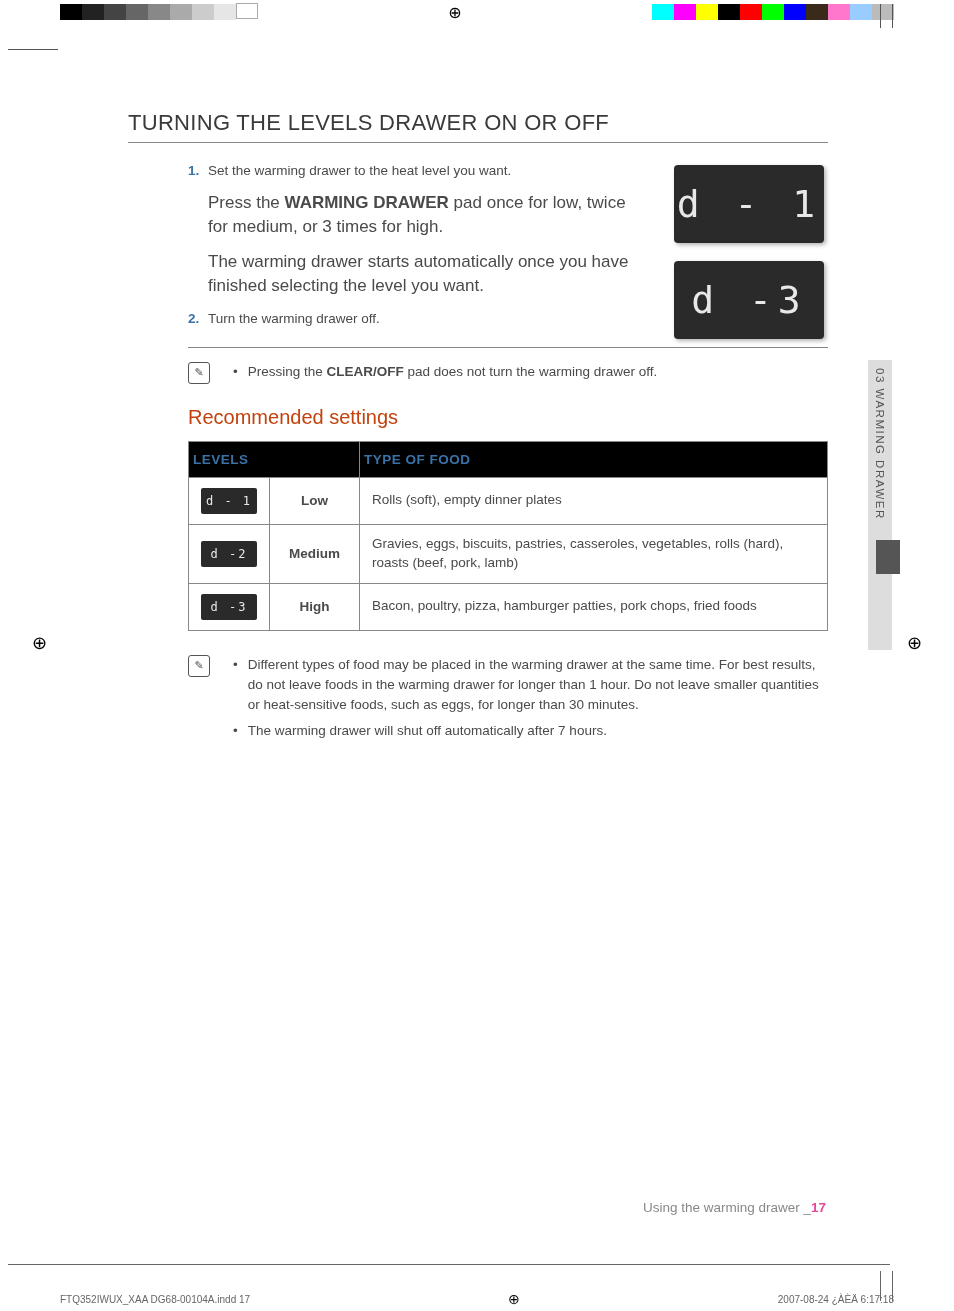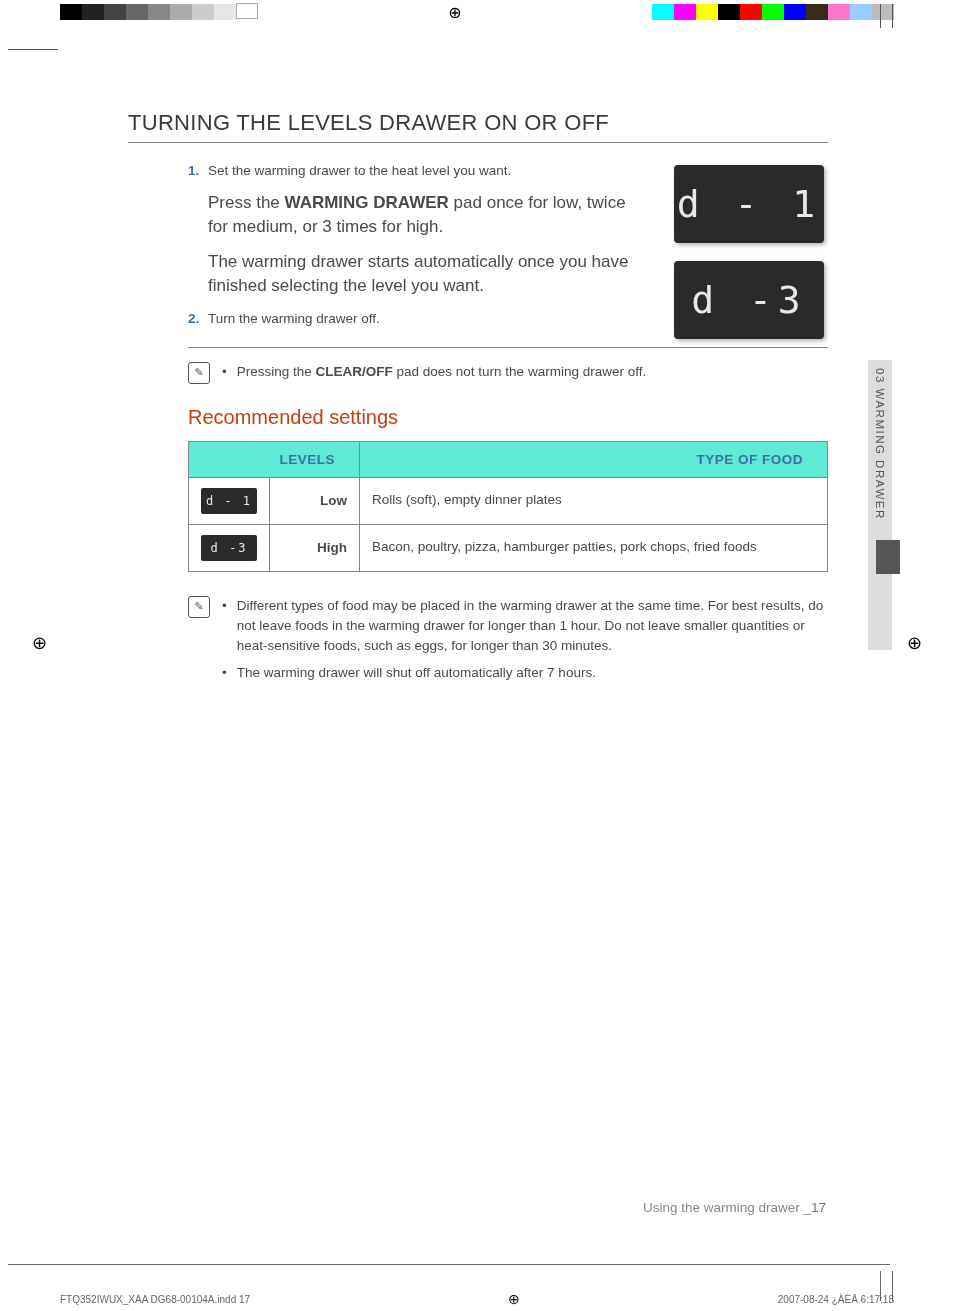--- a/index.html
+++ b/index.html
@@ -76,21 +76,21 @@
     display: flex;
     align-items: center;
     justify-content: center;
     font-family: "DSEG7", monospace;
     color: #e8e8e8;
     font-size: 38px;
     letter-spacing: 6px;
     box-shadow: 2px 2px 4px rgba(0,0,0,0.3);
   }
 
-  .note-row { display: flex; margin-left: 60px; width: 640px; }
+  .note-row { display: flex; margin-left: 60px; width: 640px; gap: 11px; }
   .note-icon {
     width: 22px; height: 22px;
     border: 1.5px solid #555;
     border-radius: 3px;
     flex-shrink: 0;
     margin-right: 12px;
     position: relative;
     font-size: 11px;
     display:flex; align-items:center; justify-content:center;
     color:#555;
@@ -108,24 +108,24 @@
     font-weight: 400;
   }
 
   table.settings {
     margin-left: 60px;
     width: 640px;
     border-collapse: collapse;
     font-size: 13.5px;
   }
   table.settings th {
-    background: #5eead4;
+    background: #000000;
     border: 1px solid #888;
-    padding: 10px 24px;
-    text-align: right;
+    padding: 10px 4px;
+    text-align: left;
     color: #3a72a8;
     font-weight: bold;
     letter-spacing: 0.5px;
   }
   table.settings td {
     border: 1px solid #888;
     padding: 10px 12px;
     vertical-align: middle;
   }
   td.disp-cell { text-align:center; width: 70px; padding:6px; }
@@ -133,21 +133,21 @@
     width: 56px; height: 26px;
     background: #2a2a2a;
     border-radius: 2px;
     display: inline-flex;
     align-items: center; justify-content: center;
     color: #e8e8e8;
     font-family: monospace;
     font-size: 12px;
     letter-spacing: 2px;
   }
-  td.level-label { font-weight: bold; text-align: right; width: 90px; }
+  td.level-label { font-weight: bold; text-align: center; width: 90px; }
   td.food { line-height: 1.4; }
 
   .notes2 { margin-top: 24px; }
 
   
   .side-tab {
     position: absolute;
     top: 360px;
     right: 62px;
     width: 24px;
@@ -178,21 +178,21 @@
   .reg-right { right: 32px; }
 
   
   .footer-text {
     position: absolute;
     bottom: 96px;
     right: 128px;
     font-size: 13.5px;
     color: #888;
   }
-  .footer-text .pn { font-weight: normal; color: #737373; }
+  .footer-text .pn { font-weight: bold; color: #ec4899; }
 
   .imprint {
     position: absolute;
     bottom: 4px;
     left: 60px;
     right: 60px;
     display: flex;
     justify-content: space-between;
     align-items: center;
     font-size: 10px;
@@ -294,20 +294,25 @@
         <th>TYPE OF FOOD</th>
       </tr>
     </thead>
     <tbody>
       <tr>
         <td class="disp-cell"><span class="disp-sm">d - 1</span></td>
         <td class="level-label">Low</td>
         <td class="food">Rolls (soft), empty dinner plates</td>
       </tr>
       <tr>
+        <td class="disp-cell"><span class="disp-sm">d -2</span></td>
+        <td class="level-label">Medium</td>
+        <td class="food">Gravies, eggs, biscuits, pastries, casseroles, vegetables, rolls (hard), roasts (beef, pork, lamb)</td>
+      </tr>
+      <tr>
         <td class="disp-cell"><span class="disp-sm">d -3</span></td>
         <td class="level-label">High</td>
         <td class="food">Bacon, poultry, pizza, hamburger patties, pork chops, fried foods</td>
       </tr>
     </tbody>
   </table>
 
   <div class="note-row notes2">
     <div class="note-icon"></div>
     <div class="note-list">

